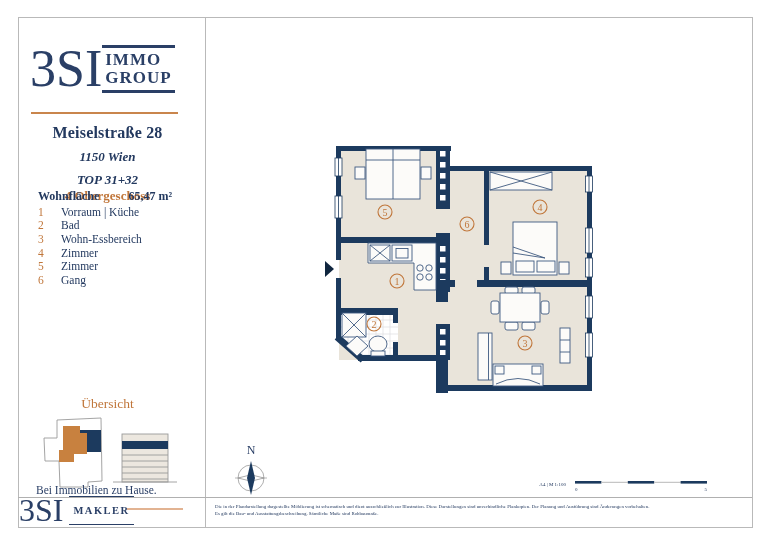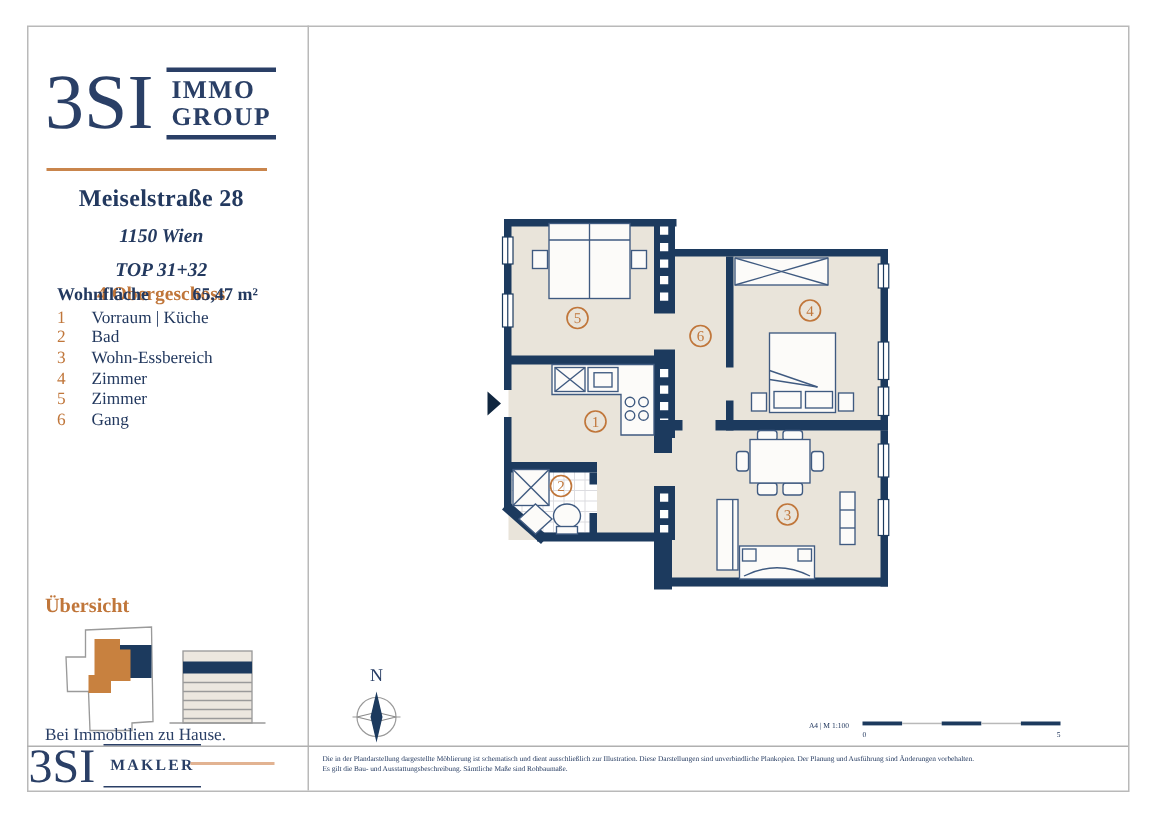--- a/index.html
+++ b/index.html
@@ -5,35 +5,35 @@
   html,body{margin:0;padding:0;background:#fff;}
   .page{position:relative;width:764px;height:545px;background:#ffffff;overflow:hidden;
         font-family:"Liberation Serif",serif;color:#23395f;}
   .frame{position:absolute;left:18px;top:17px;width:733px;height:509px;border:1px solid #b9b9b9;}
   .vdivider{position:absolute;left:205px;top:17px;width:1px;height:510px;background:#b9b9b9;}
   .footer-divider{position:absolute;left:18px;top:497px;width:734px;height:1px;background:#b0b0b0;}
 
   
   .logo{position:absolute;left:30px;top:44px;display:flex;align-items:center;}
   .logo .brand{font-size:52px;line-height:50px;color:#2a3f66;letter-spacing:0px;}
-  .logo .sub{margin-left:9px;border-top:3px solid #2a3f66;border-bottom:3px solid #2a3f66;
+  .logo .sub{border-top:3px solid #2a3f66;border-bottom:3px solid #2a3f66;
              padding:3px 3px;font-size:17px;line-height:18px;letter-spacing:1px;color:#2a3f66;font-weight:600;}
   .orange-rule{position:absolute;left:31px;top:112px;width:147px;height:2px;background:#c9854c;}
   .address{position:absolute;left:20px;top:124px;width:175px;text-align:center;}
   .address .street{font-size:16px;font-weight:700;letter-spacing:.2px;}
   .address .city,.address .unit{font-size:13px;font-weight:700;margin-top:7px;font-style:italic;}
   .address .floor{font-size:13px;font-weight:700;color:#c0763a;}
   .arearow{position:absolute;left:38px;top:189px;width:134px;display:flex;justify-content:space-between;
            font-size:12px;font-weight:700;}
   .roomlist{position:absolute;left:38px;top:205px;width:150px;font-size:11.5px;}
   .roomrow{display:flex;height:13.6px;align-items:center;}
   .roomrow .no{width:23px;color:#c0763a;}
-  .overview-title{position:absolute;left:30px;top:396px;width:155px;text-align:left;
-                  font-size:13.5px;font-weight:700;color:#c0763a;}
-  .tagline{position:absolute;left:30px;top:484px;font-size:11.5px;color:#2a3f66;}
+  .overview-title{position:absolute;left:30px;top:396px;width:155px;text-align:center;
+                  font-size:13.5px;font-weight:400;color:#c0763a;}
+  .tagline{position:absolute;left:36px;top:484px;font-size:11.5px;color:#2a3f66;}
 
   
   .footer-logo{position:absolute;left:19px;top:495px;display:flex;align-items:center;}
   .footer-logo .brand{font-size:32px;line-height:30px;color:#2a3f66;}
   .footer-logo .sub{margin-left:6px;border-top:1.5px solid #2a3f66;border-bottom:1.5px solid #2a3f66;
                     padding:8px 4px;font-size:10.5px;letter-spacing:1.5px;color:#2a3f66;font-weight:600;}
   .footer-accent{position:absolute;left:127px;top:508px;width:56px;height:1.5px;background:#e2b392;}
   .disclaimer{position:absolute;left:215px;top:503px;width:532px;font-size:4.9px;line-height:7.4px;
               color:#23395f;white-space:nowrap;overflow:hidden;}
 

